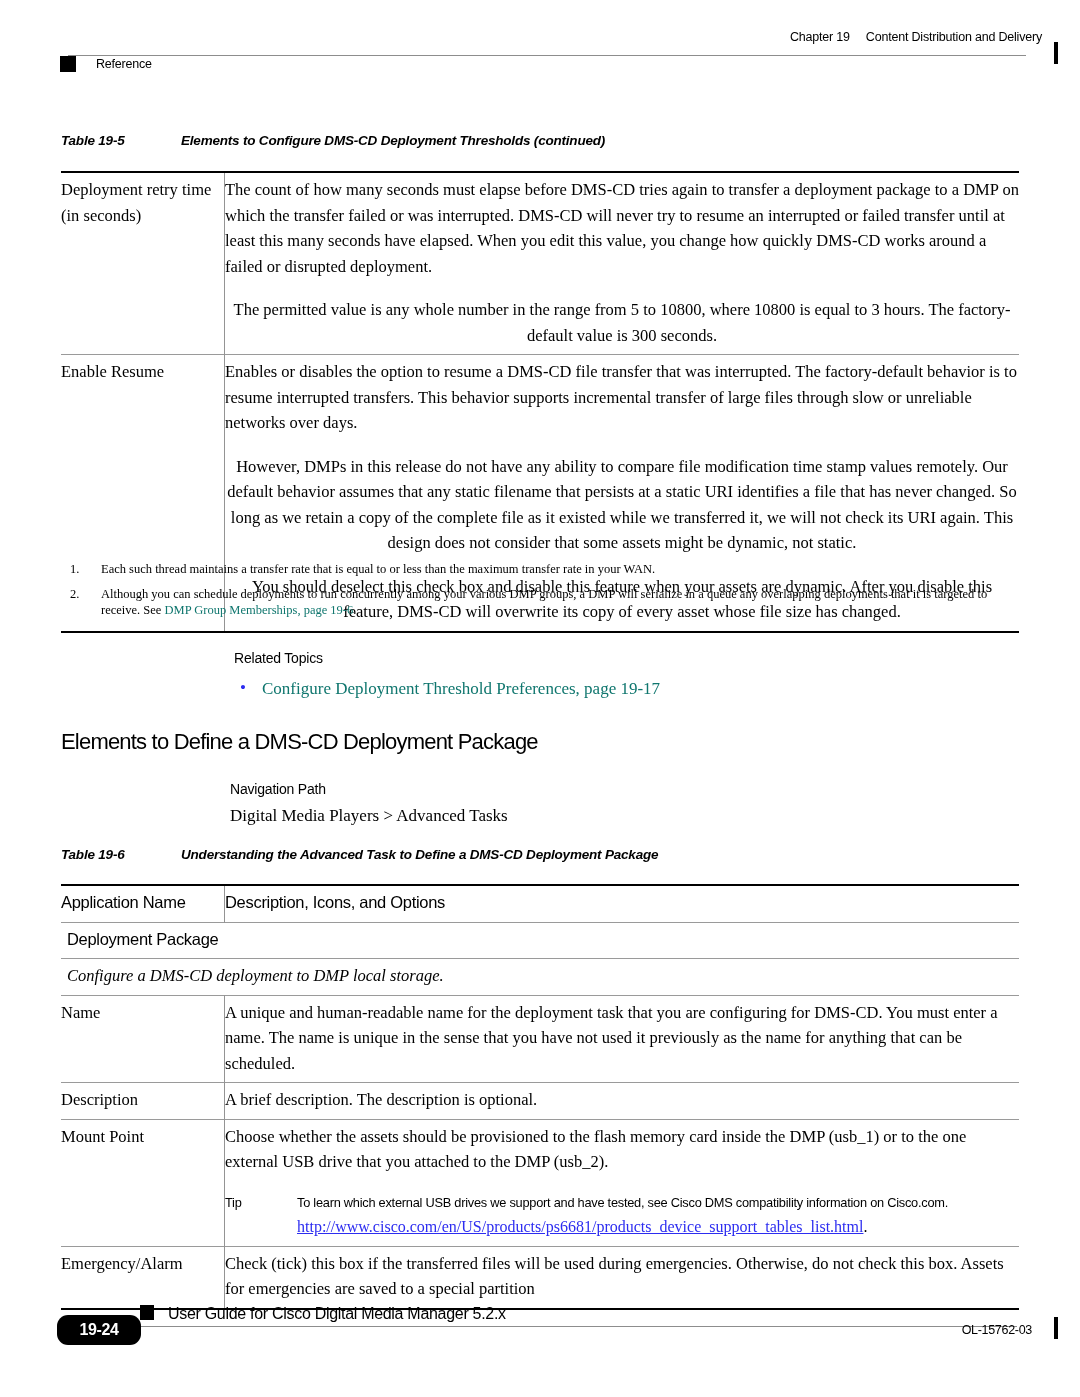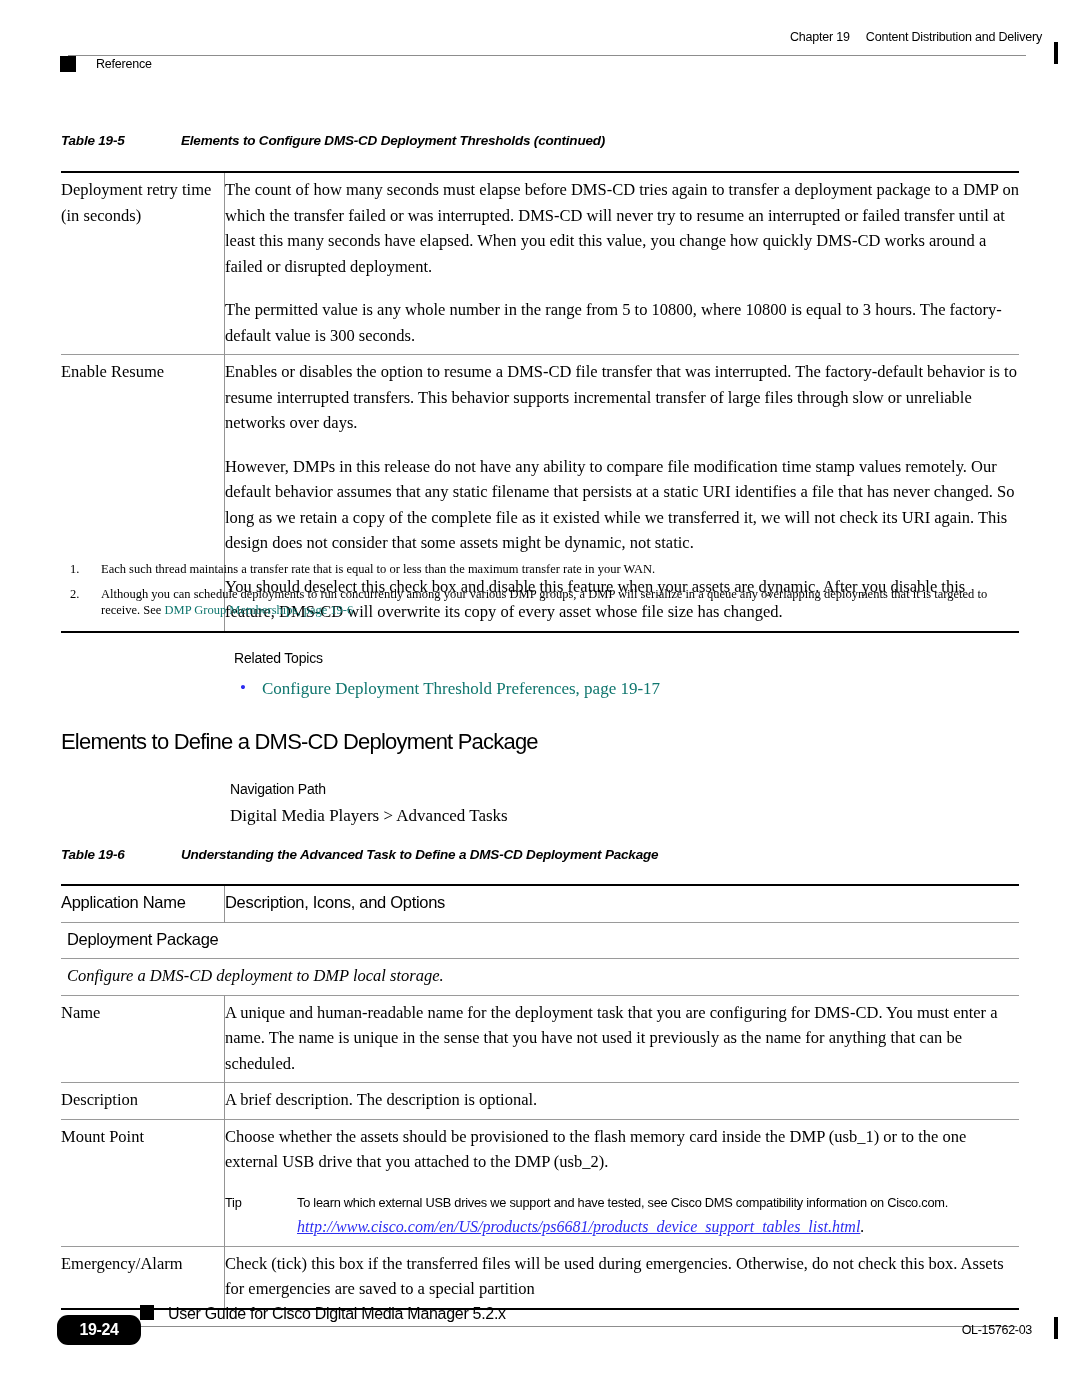--- a/index.html
+++ b/index.html
@@ -100,21 +100,21 @@
     width: 163px;
     padding-right: 10px;
     padding-left: 6px;
   }
   td.col-body {
     padding-left: 11px;
     border-left: 1px solid #949494;
     margin-top: 16px;
   }
   td.col-body p { margin: 0; }
-  td.col-body p + p { margin-top: 18px; }
+  td.col-body p + p { margin-top: 18px; text-align: center; }
 
   .rule-heavy-top { border-top: 2px solid #000000; }
   .rule-heavy-bottom { border-bottom: 2px solid #000000; }
   .rule-light-bottom { border-bottom: 1px solid #9a9a9a; }
 
   
   .footnotes {
     position: absolute;
     left: 61px;
     width: 960px;
@@ -211,21 +211,20 @@
     line-height: 24px;
     letter-spacing: -0.25px;
   }
   .tip-block .tip-label {
     position: absolute;
     left: 0;
     top: 0;
   }
   .tip-url {
     font-family: "Liberation Serif", serif;
-    font-style: italic;
     font-size: 16px;
     color: #2d2df0;
     letter-spacing: 0;
   }
 
   
   .page-footer {
     position: absolute;
     left: 0;
     bottom: 0;

